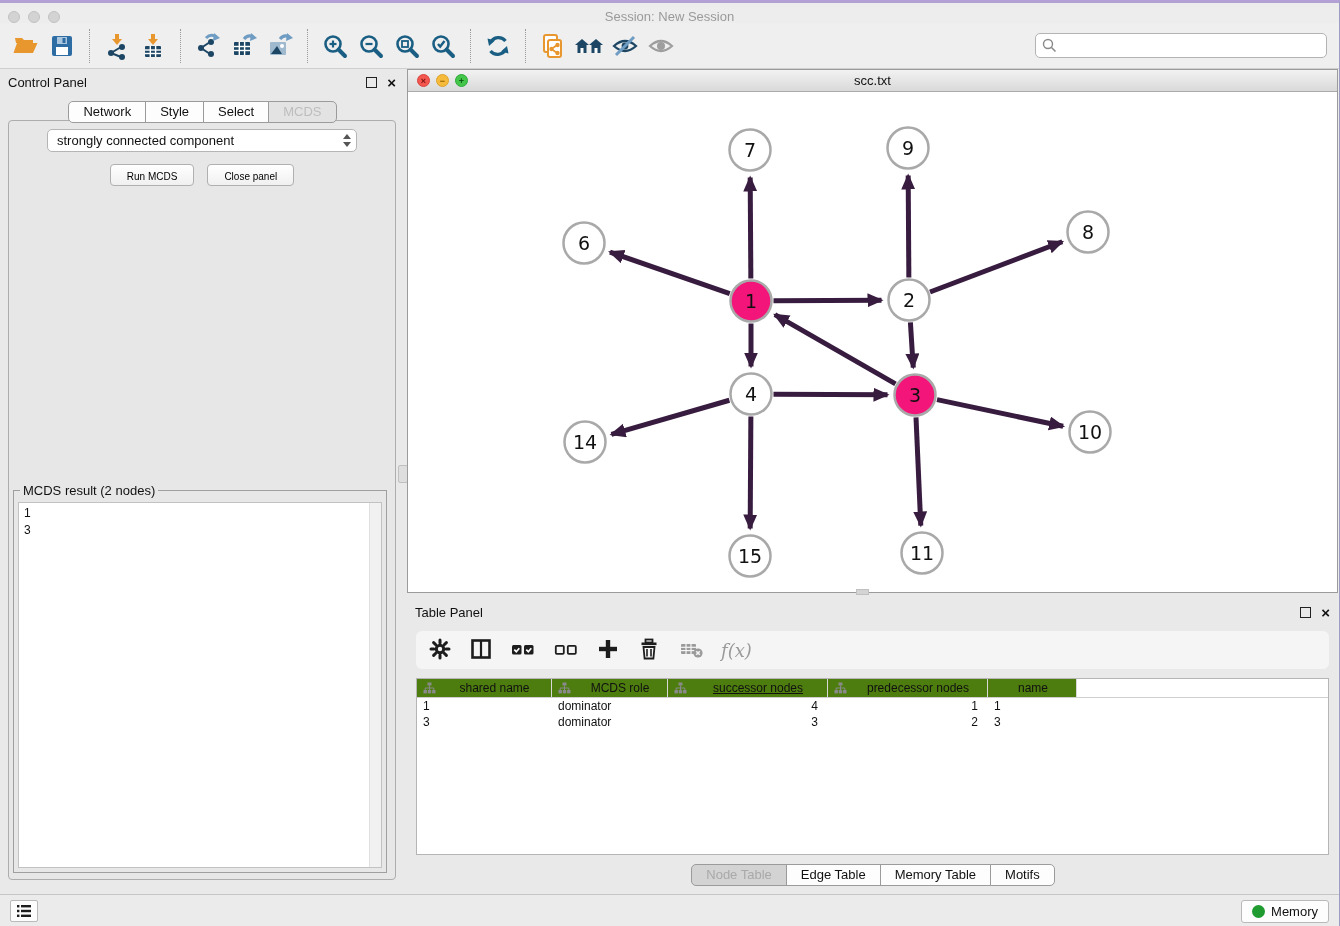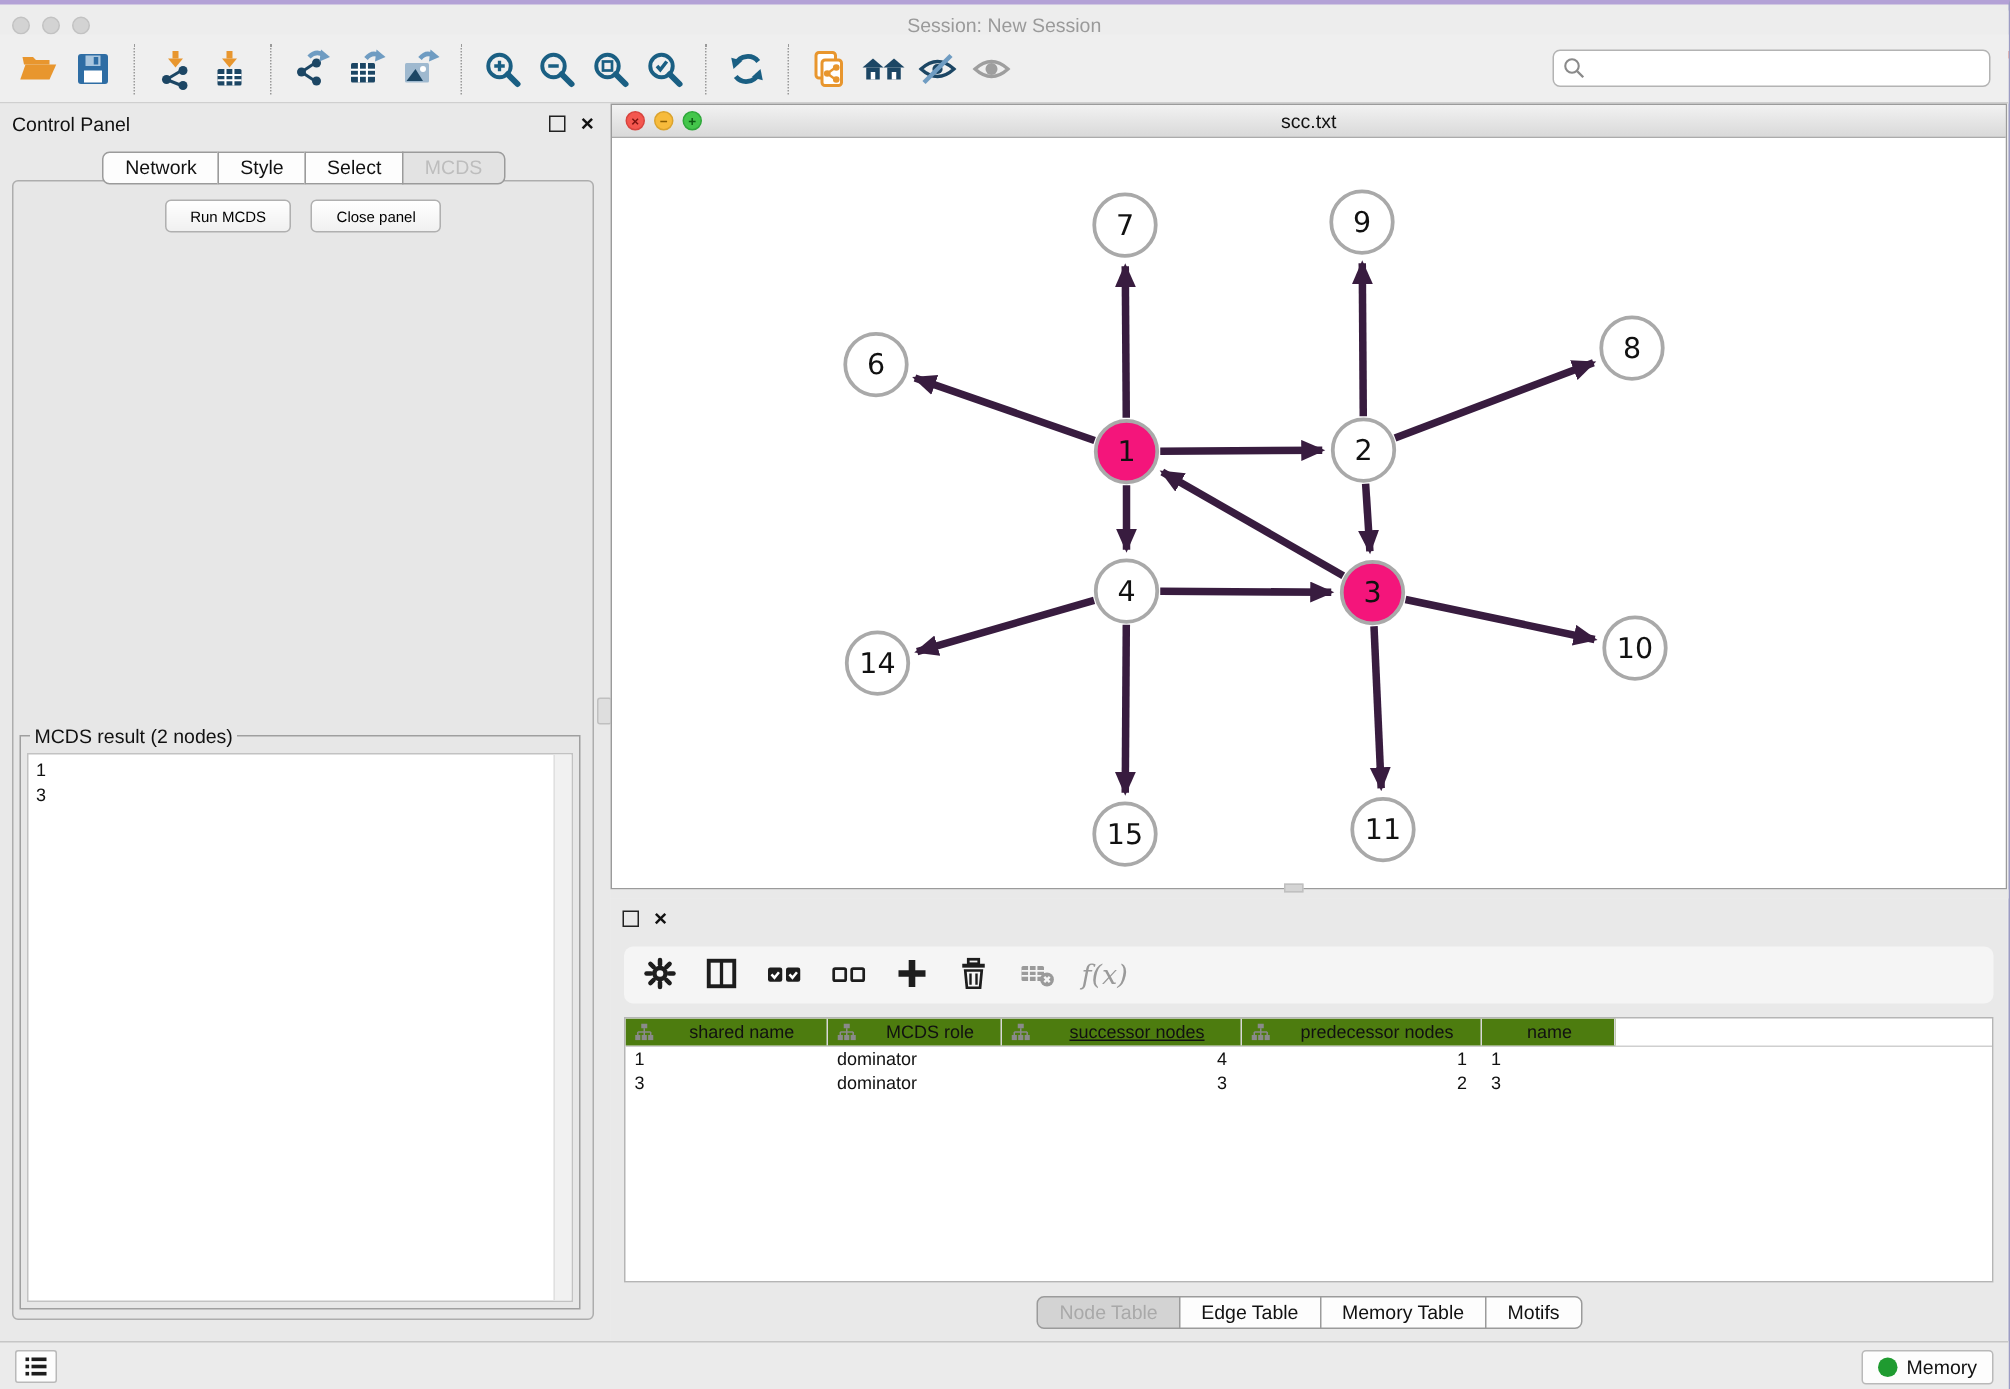--- a/index.html
+++ b/index.html
@@ -295,20 +295,27 @@
       <span class="wbox"></span>
       <span class="wclose">×</span>
     </div>
     <div id="cp-tabs">
         <span class="tab">Network</span>
         <span class="tab">Style</span>
         <span class="tab">Select</span>
         <span class="tab active">MCDS</span>
       </div>
     <div id="cp-content">
+      <div id="opt-select">
+        <span>strongly connected component</span>
+        <span class="spin">
+            <i class="up"></i>
+            <i class="dn"></i>
+          </span>
+      </div>
       <div id="cp-buttons">
         <button class="btn">Run MCDS</button>
         <button class="btn">Close panel</button>
       </div>
       <fieldset id="mcds-result">
         <legend>MCDS result (2 nodes)</legend>
         <div id="result-list">
           <div>1</div>
             <div>3</div>
             <div class="scrollstrip"></div>
@@ -397,20 +404,21 @@
           </g>
         </svg>
     </div>
   </div>
 
   <div id="h-split"></div>
   <div id="h-handle"></div>
 
   <div id="table-panel">
     <div class="panel-head">
+      <span class="ph-title">Table Panel</span>
       <span class="wbox"></span>
       <span class="wclose">×</span>
     </div>
     <div id="tp-toolbar">
       <span>
         <svg width="24" height="24" viewBox="0 0 24 24">
           <g stroke="#1d1d1d" stroke-width="3" stroke-linecap="round">
             <line x1="12" y1="3" x2="12" y2="6"></line>
               <line x1="12" y1="18" x2="12" y2="21"></line>
             <line x1="3" y1="12" x2="6" y2="12"></line>

